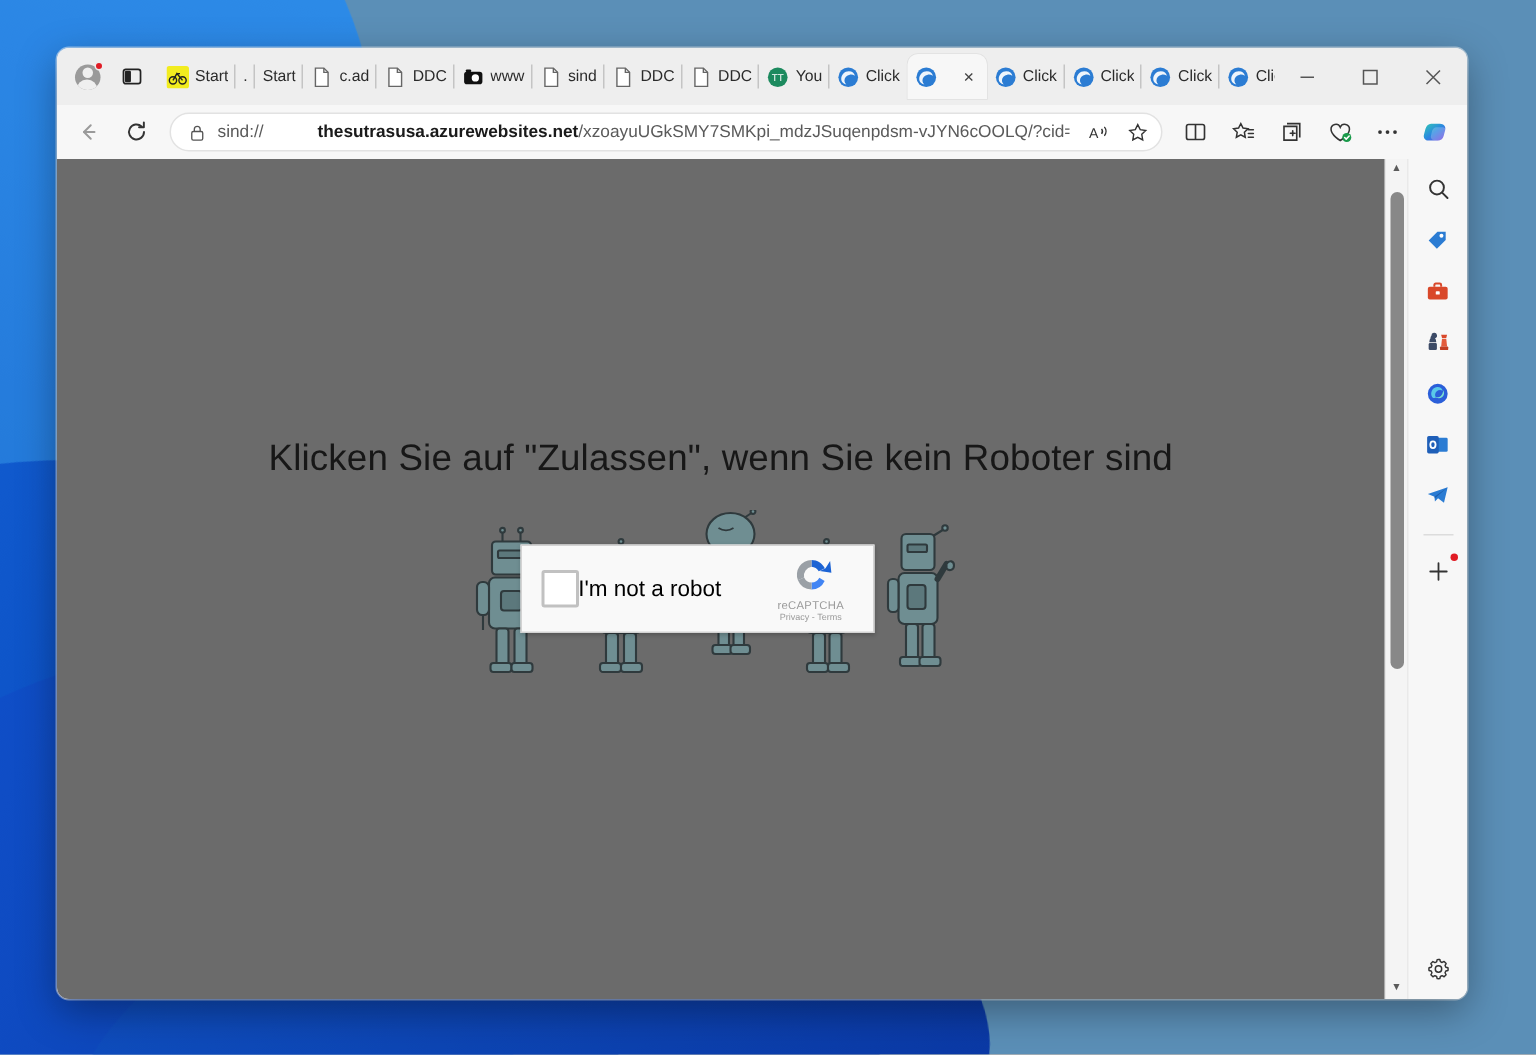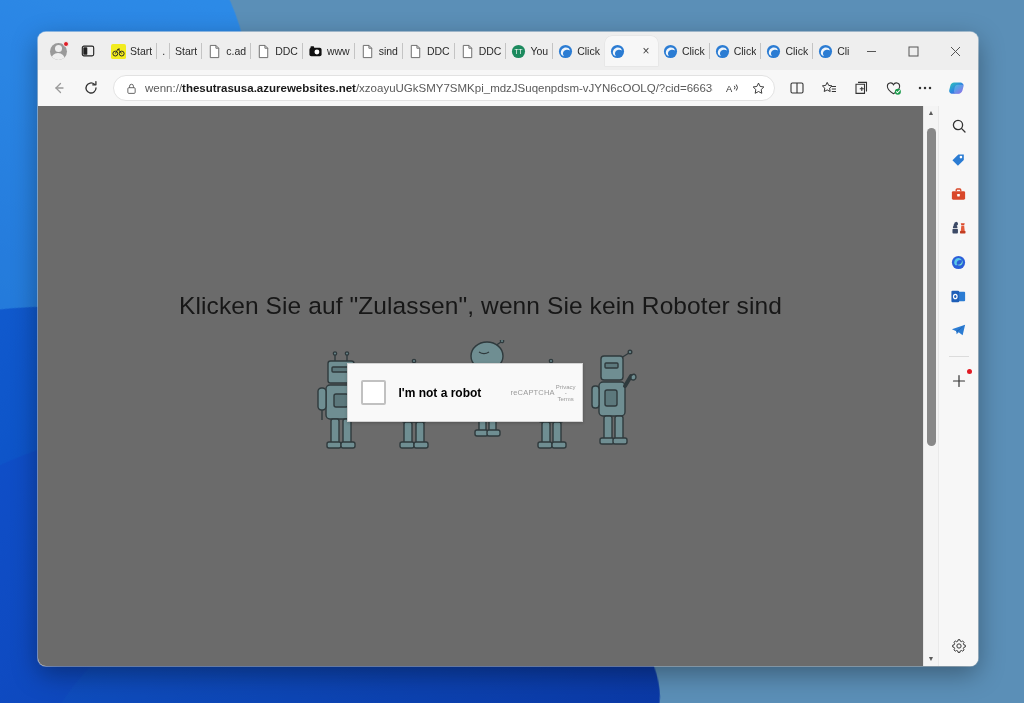--- a/index.html
+++ b/index.html
@@ -155,21 +155,21 @@
     background: #ffffff; border-radius: 13px;
     display: flex; align-items: center; gap: 7px;
     padding: 0 4px 0 11px; margin: 0 5px;
     border: 1px solid #e2e2e2;
     min-width: 0;
   }
   .url-text {
     font-size: 11.5px; color: #5a5a5a; white-space: nowrap;
     overflow: hidden; text-overflow: clip; flex: 1 1 auto;
   }
-  .url-text b { color:#1a1a1a; font-weight:600; }
+  .url-text b { color:#1a1a1a; font-weight:600;padding-left:36px; }
   .omni-right { display:flex; align-items:center; gap:2px; flex:0 0 auto; }
   .omni-btn { width:24px; height:22px; display:flex; align-items:center; justify-content:center; }
 
   
   .content-row { flex: 1 1 auto; display: flex; min-height: 0; background:#f7f7f7; }
   .page {
     flex: 1 1 auto; position: relative;
     background: #6b6b6b;
     overflow: hidden;
     display: flex; flex-direction: column; align-items: center;
@@ -193,26 +193,26 @@
     box-shadow: 0 1px 3px rgba(0,0,0,.22);
     display: flex; align-items: center;
     padding: 0 10px 0 13px;
   }
   .rc-check {
     width: 25px; height: 25px; background:#fff;
     border: 2px solid #c1c1c1; border-radius: 2px;
     flex: 0 0 auto;
   }
   .rc-label {
-    font-size: 12px; color: #000; margin-left: 13px;
-    font-weight: 700; white-space: nowrap;
+    font-size: 15px; color: #000; 
+    font-weight: 400; white-space: nowrap;
   }
   .rc-brand {
     margin-left: auto; text-align: center; width: 62px;
-    display:flex; align-items:center; gap:1px;
+    display:flex; flex-direction:column; align-items:center; gap:1px;
   }
   .rc-brand-name { font-size: 7.5px; color:#9a9a9a; letter-spacing:.2px; }
   .rc-brand-legal { font-size: 6px; color:#9a9a9a; }
 
   
   .page-scroll {
     width: 15px; background: #f4f4f4; flex: 0 0 auto;
     display:flex; flex-direction:column; align-items:center;
     border-left: 1px solid #e6e6e6;
   }
@@ -425,21 +425,21 @@
           <path d="M13 8a5 5 0 1 1-1.6-3.7" fill="none" stroke="#333" stroke-width="1.3" stroke-linecap="round"></path>
           <path d="M12.9 1.6v3.2H9.7" fill="none" stroke="#333" stroke-width="1.3" stroke-linecap="round" stroke-linejoin="round"></path>
         </svg>
       </div>
 
       <div class="omnibox">
         <svg width="13" height="13" viewBox="0 0 16 16" style="flex:0 0 auto">
           <rect x="3.5" y="7" width="9" height="7" rx="1.3" fill="none" stroke="#555" stroke-width="1.1"></rect>
           <path d="M5.6 7V5.2a2.4 2.4 0 0 1 4.8 0V7" fill="none" stroke="#555" stroke-width="1.1"></path>
         </svg>
-        <span class="url-text"><span>wenn://</span><b>thesutrasusa.azurewebsites.net</b><span>/xzoayuUGkSMY7SMKpi_mdzJSuqenpdsm-vJYN6cOOLQ/?cid=66633…</span></span>
+        <span class="url-text"><span>sind://</span><b>thesutrasusa.azurewebsites.net</b><span>/xzoayuUGkSMY7SMKpi_mdzJSuqenpdsm-vJYN6cOOLQ/?cid=66633…</span></span>
         <div class="omni-right">
           <div class="omni-btn">
             <svg width="15" height="15" viewBox="0 0 16 16">
               <text x="1" y="12" font-size="10" fill="#333" font-family="Liberation Sans">A</text>
               <path d="M10 5.2a3 3 0 0 1 0 3.6M12 3.8a5 5 0 0 1 0 6.4" fill="none" stroke="#333" stroke-width="1"></path>
             </svg>
           </div>
           <div class="omni-btn">
             <svg width="15" height="15" viewBox="0 0 16 16">
               <path d="M8 2.2l1.75 3.6 3.95.55-2.85 2.8.68 3.95L8 11.22l-3.53 1.88.68-3.95L2.3 6.35l3.95-.55z" fill="none" stroke="#333" stroke-width="1"></path>

